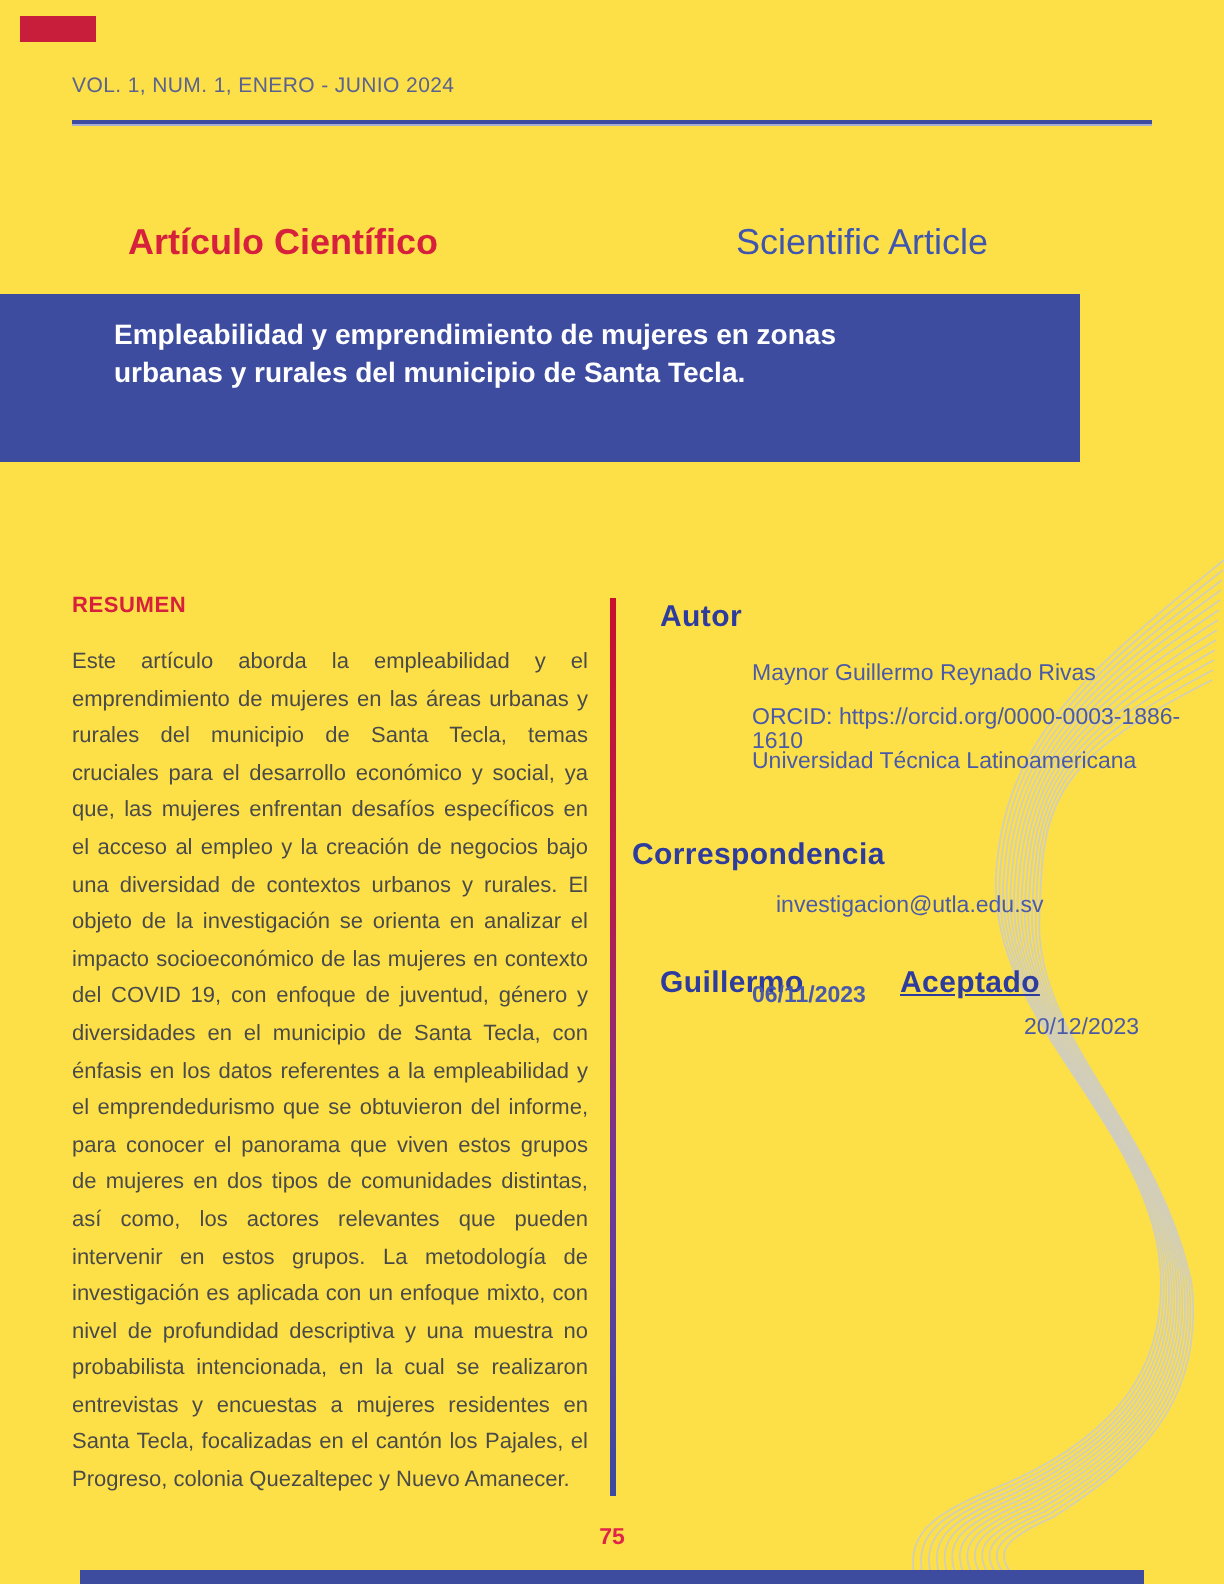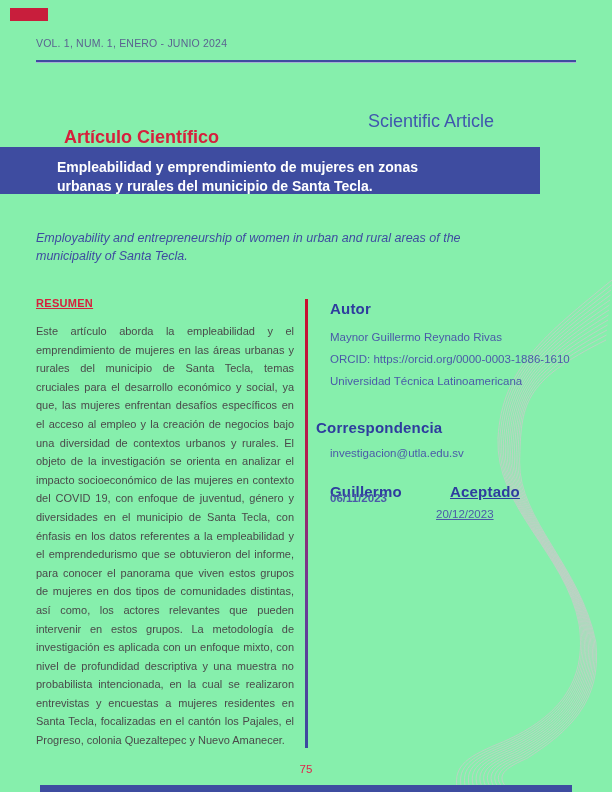--- a/index.html
+++ b/index.html
@@ -1,73 +1,73 @@
 <!DOCTYPE html>
 <html><head>
 <meta charset="utf-8">
 <style>
   html,body{margin:0;padding:0;background:#ffffff;}
   .page{
     position:relative;
     width:612px;height:792px;
-    background:#86efac;
+    background:#fde047;
     overflow:hidden;
     font-family:"Liberation Sans", sans-serif;
   }
   .abs{position:absolute;}
 
   
   .top-mark{left:10px;top:8px;width:38px;height:13px;background:#C81E3C;}
 
   
   .header-issue{left:36px;top:37px;font-size:10.5px;color:#5A6390;letter-spacing:.2px;}
   .header-url{right:36px;top:37px;font-size:10.5px;color:#6B74A8;}
   .header-rule{left:36px;top:60px;width:540px;height:3px;
     background:linear-gradient(to bottom,#3E4CA0 0 60%,#A7AFD6 60% 100%);}
 
   
-  .type-es{left:64px;top:111px;font-size:18px;font-weight:bold;color:#D6203C;margin-top:16px;}
+  .type-es{left:64px;top:111px;font-size:18px;font-weight:bold;color:#D6203C;}
   .type-en{left:368px;top:111px;font-size:18px;font-weight:400;color:#4056AE;}
 
   
-  .banner{left:0;top:147px;width:540px;height:47px;background:#3E4CA0;}
+  .banner{left:0;top:147px;width:540px;height:84px;background:#3E4CA0;}
   .banner-title{position:absolute;left:57px;top:11px;width:414px;
     color:#ffffff;font-size:14px;font-weight:bold;line-height:18.5px;}
 
   
   .subtitle{left:36px;top:230px;width:478px;font-style:italic;
     font-size:12.5px;line-height:17.5px;color:#3E4CA0;}
 
   
-  .resumen-heading{left:36px;top:297px;font-size:11px;font-weight:bold;color:#D6203C;letter-spacing:.3px;text-decoration:underline;}
+  .resumen-heading{left:36px;top:297px;font-size:11px;font-weight:bold;color:#D6203C;letter-spacing:.3px;}
   .abstract-text{left:36px;top:322px;width:258px;font-size:11px;line-height:18.6px;
     text-align:justify;color:#4A4A4A;}
 
   
   .divider{left:305px;top:299px;width:3px;height:449px;
     background:linear-gradient(to bottom,#C8102E 0%,#B21E50 35%,#6F3A96 65%,#3B4AA0 100%);}
 
   
   .sb-heading{font-size:15px;font-weight:bold;color:#2E3C9E;letter-spacing:.2px;text-align:center;}
-  .sb-text{font-size:11.5px;color:#4A5AA8;}
+  .sb-text{font-size:11.5px;color:#4A5AA8;margin-left:46px;}
   .sb-autor{left:330px;top:300px;}
   .sb-name{left:330px;top:331px;}
   .sb-orcid{left:330px;top:353px;}
   .sb-affil{left:330px;top:375px;}
   .sb-corr{left:316px;top:419px;}
-  .sb-email{left:330px;top:447px;}
+  .sb-email{left:342px;top:447px;}
   .sb-pres{left:330px;top:483px;}
   .sb-acep{left:450px;top:483px;text-decoration:underline;}
   .sb-pres-date{left:330px;top:492px;font-weight:bold;}
-  .sb-acep-date{left:436px;top:508px;text-decoration:underline;}
+  .sb-acep-date{left:466px;top:508px;}
   .sb-doi{left:330px;top:545px;font-size:12px;font-weight:bold;color:#2633A6;}
 
   
   .page-number{left:292px;top:763px;width:28px;text-align:center;
-    font-size:11.5px;font-weight:normal;color:#E0244A;}
+    font-size:11.5px;font-weight:bold;color:#E0244A;}
   .bottom-bar{left:40px;top:785px;width:532px;height:7px;background:#3E4CA0;}
 
   
   .swirl{left:418px;top:276px;width:194px;height:516px;pointer-events:none;}
 </style>
 </head>
 <body>
 
 <div class="page">
 
@@ -92,21 +92,20 @@
   <div class="abs header-issue">VOL. 1, NUM. 1, ENERO - JUNIO 2024</div>
   <div class="abs header-rule"></div>
 
   <div class="abs type-es">Artículo Científico</div>
   <div class="abs type-en">Scientific Article</div>
 
   <div class="abs banner">
     <div class="banner-title">Empleabilidad y emprendimiento de mujeres en zonas urbanas y rurales del municipio de Santa Tecla.</div>
   </div>
 
-  <div class="abs subtitle">Employability and entrepreneurship of women in urban and rural areas of the municipality of Santa Tecla.</div>
 
   <div class="abs resumen-heading">RESUMEN</div>
   <div class="abs abstract-text">Este artículo aborda la empleabilidad y el emprendimiento de mujeres en las áreas urbanas y rurales del municipio de Santa Tecla, temas cruciales para el desarrollo económico y social, ya que, las mujeres enfrentan desafíos específicos en el acceso al empleo y la creación de negocios bajo una diversidad de contextos urbanos y rurales. El objeto de la investigación se orienta en analizar el impacto socioeconómico de las mujeres en contexto del COVID 19, con enfoque de juventud, género y diversidades en el municipio de Santa Tecla, con énfasis en los datos referentes a la empleabilidad y el emprendedurismo que se obtuvieron del informe, para conocer el panorama que viven estos grupos de mujeres en dos tipos de comunidades distintas, así como, los actores relevantes que pueden intervenir en estos grupos. La metodología de investigación es aplicada con un enfoque mixto, con nivel de profundidad descriptiva y una muestra no probabilista intencionada, en la cual se realizaron entrevistas y encuestas a mujeres residentes en Santa Tecla, focalizadas en el cantón los Pajales, el Progreso, colonia Quezaltepec y Nuevo Amanecer.</div>
 
   <div class="abs divider"></div>
 
   <div class="abs sb-heading sb-autor">Autor</div>
   <div class="abs sb-text sb-name">Maynor Guillermo Reynado Rivas</div>
   <div class="abs sb-text sb-orcid">ORCID: https://orcid.org/0000-0003-1886-1610</div>
   <div class="abs sb-text sb-affil">Universidad Técnica Latinoamericana</div>

